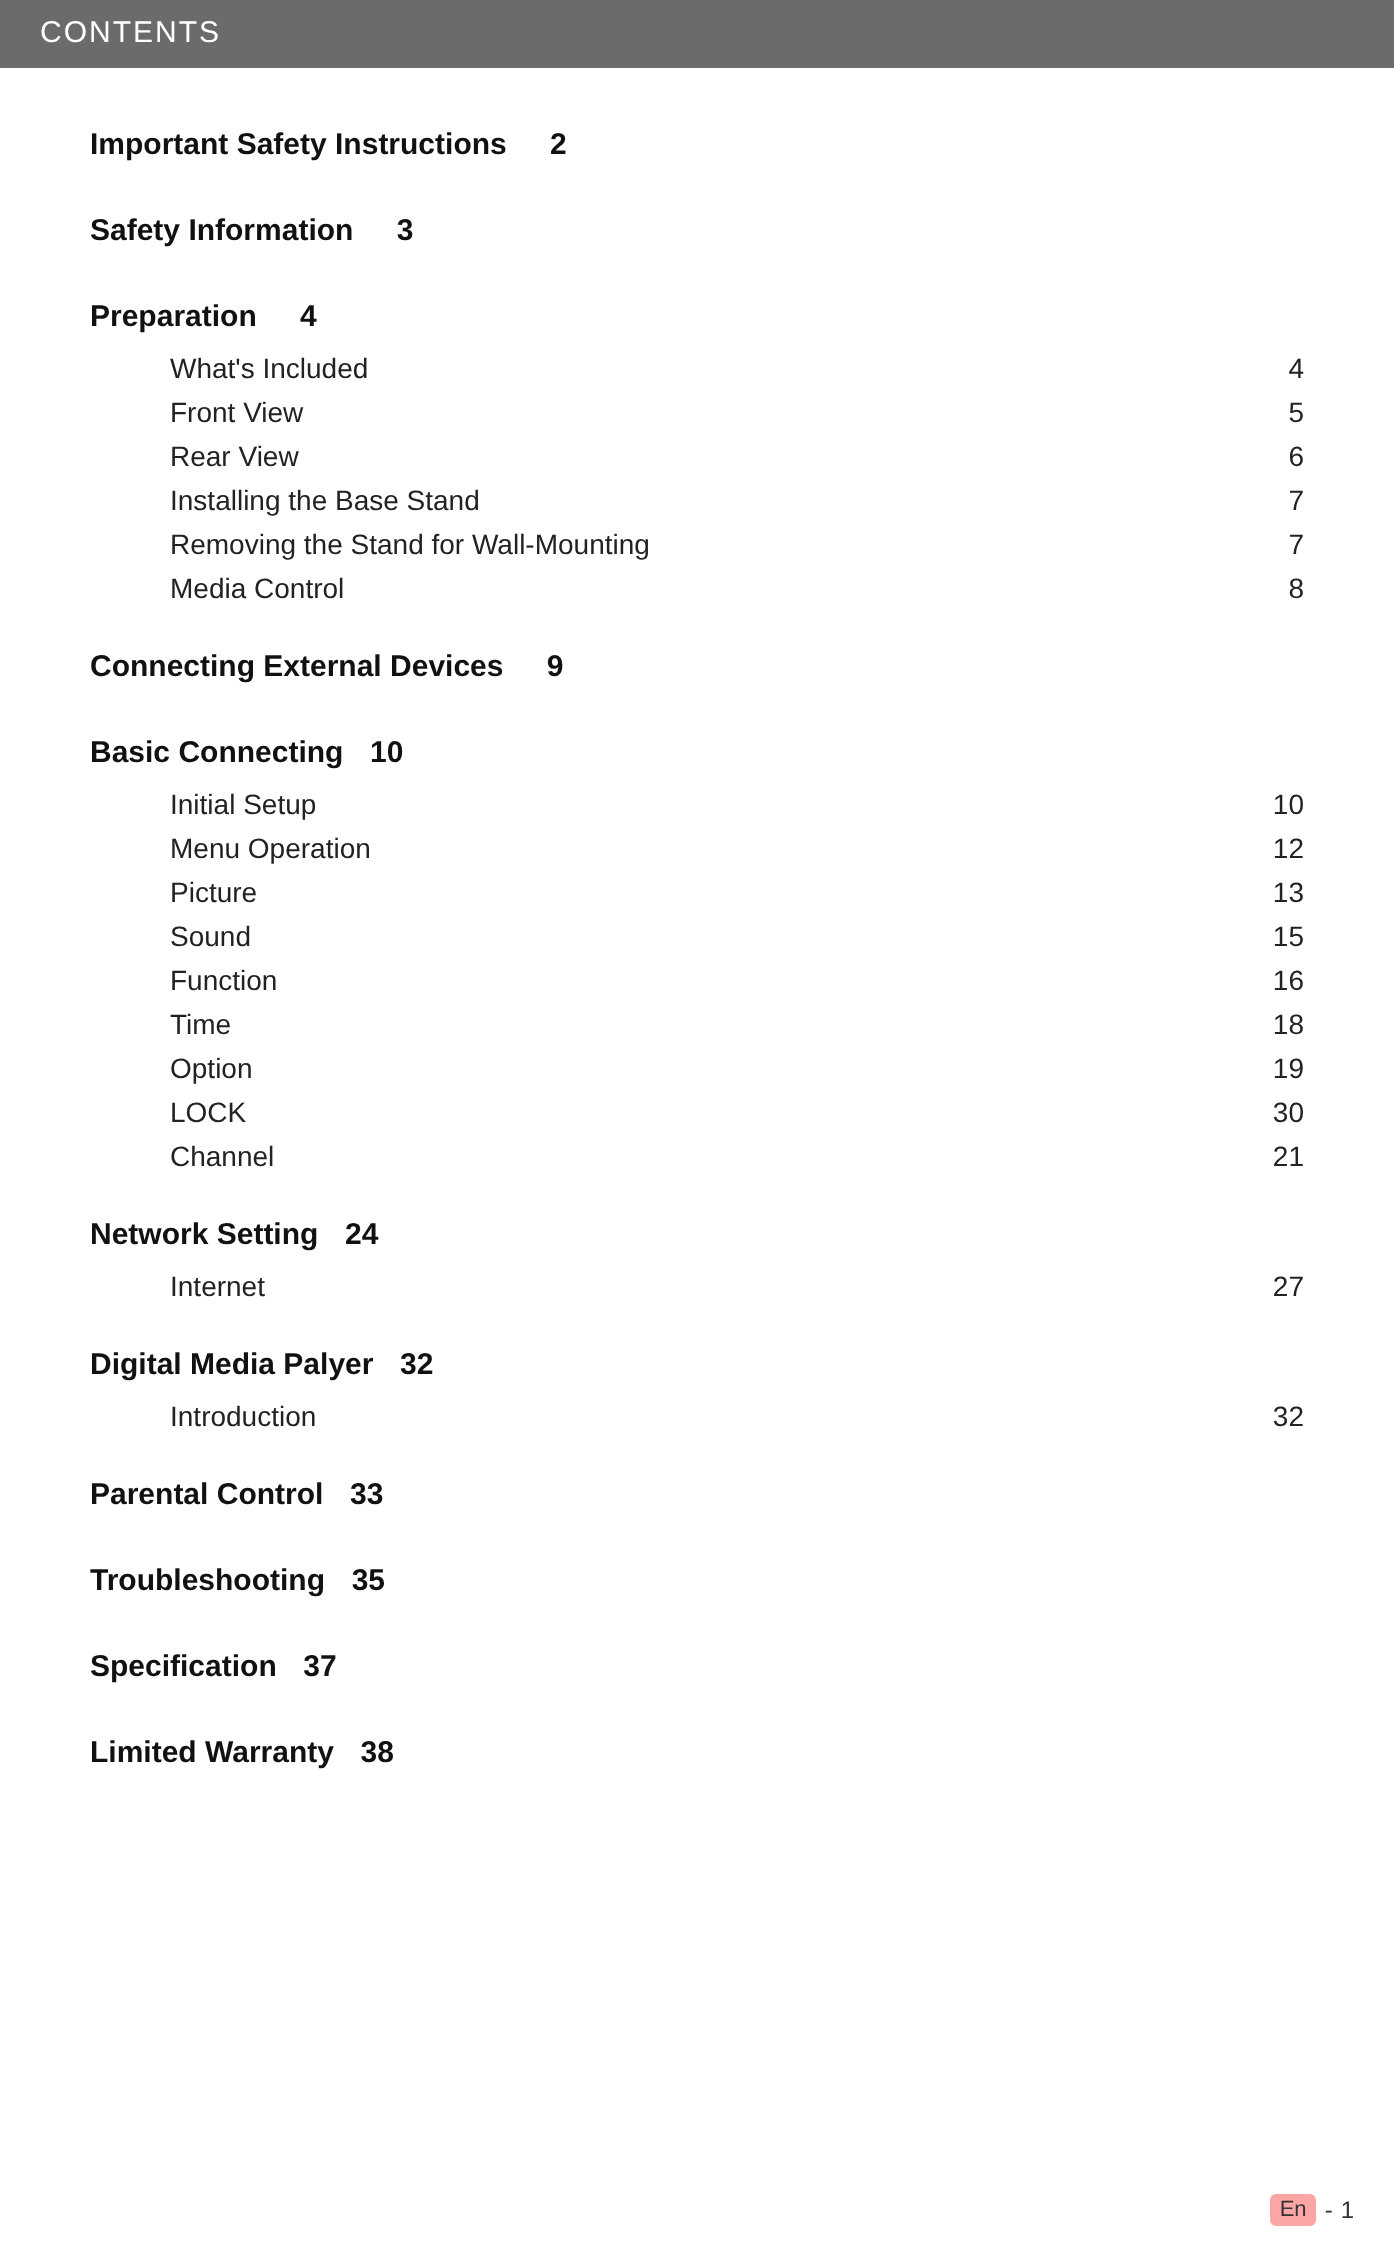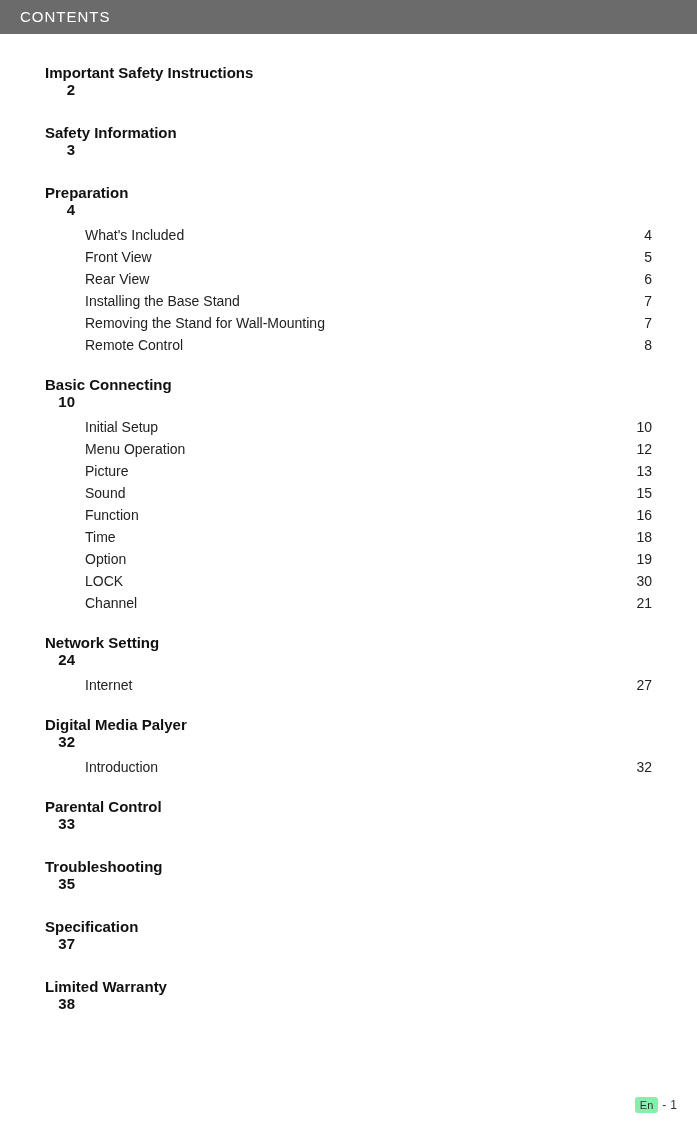--- a/index.html
+++ b/index.html
@@ -34,21 +34,20 @@
     }
 
     .toc-section {
       margin-bottom: 10px;
     }
 
     .toc-main-entry {
       display: flex;
       align-items: baseline;
       padding: 10px 0 6px 0;
-      flex-direction: column;
     }
 
     .toc-main-entry .title {
       font-size: 15px;
       font-weight: bold;
       color: #111;
     }
 
     .toc-main-entry .page-num {
       font-size: 15px;
@@ -81,21 +80,21 @@
     .footer {
       position: absolute;
       bottom: 10px;
       right: 20px;
       display: flex;
       align-items: center;
       gap: 4px;
     }
 
     .lang-badge {
-      background: #86efac;
+      background: #fca5a5;
       border-radius: 3px;
       padding: 2px 5px;
       font-size: 11px;
       color: #333;
     }
 
     .footer-text {
       font-size: 12px;
       color: #333;
     }
@@ -140,22 +139,28 @@
       </div>
       <div class="toc-sub-entry">
         <span class="title">Installing the Base Stand</span>
         <span class="page-num">7</span>
       </div>
       <div class="toc-sub-entry">
         <span class="title">Removing the Stand for Wall-Mounting</span>
         <span class="page-num">7</span>
       </div>
       <div class="toc-sub-entry">
-        <span class="title">Remote Control</span>
+        <span class="title">Media Control</span>
         <span class="page-num">8</span>
+      </div>
+    </div>
+    <div class="toc-section">
+      <div class="toc-main-entry">
+        <span class="title">Connecting External Devices</span>
+        <span class="page-num">9</span>
       </div>
     </div>
     <div class="toc-section">
       <div class="toc-main-entry">
         <span class="title">Basic Connecting</span>
         <span class="page-num">10</span>
       </div>
       <div class="toc-sub-entry">
         <span class="title">Initial Setup</span>
         <span class="page-num">10</span>

